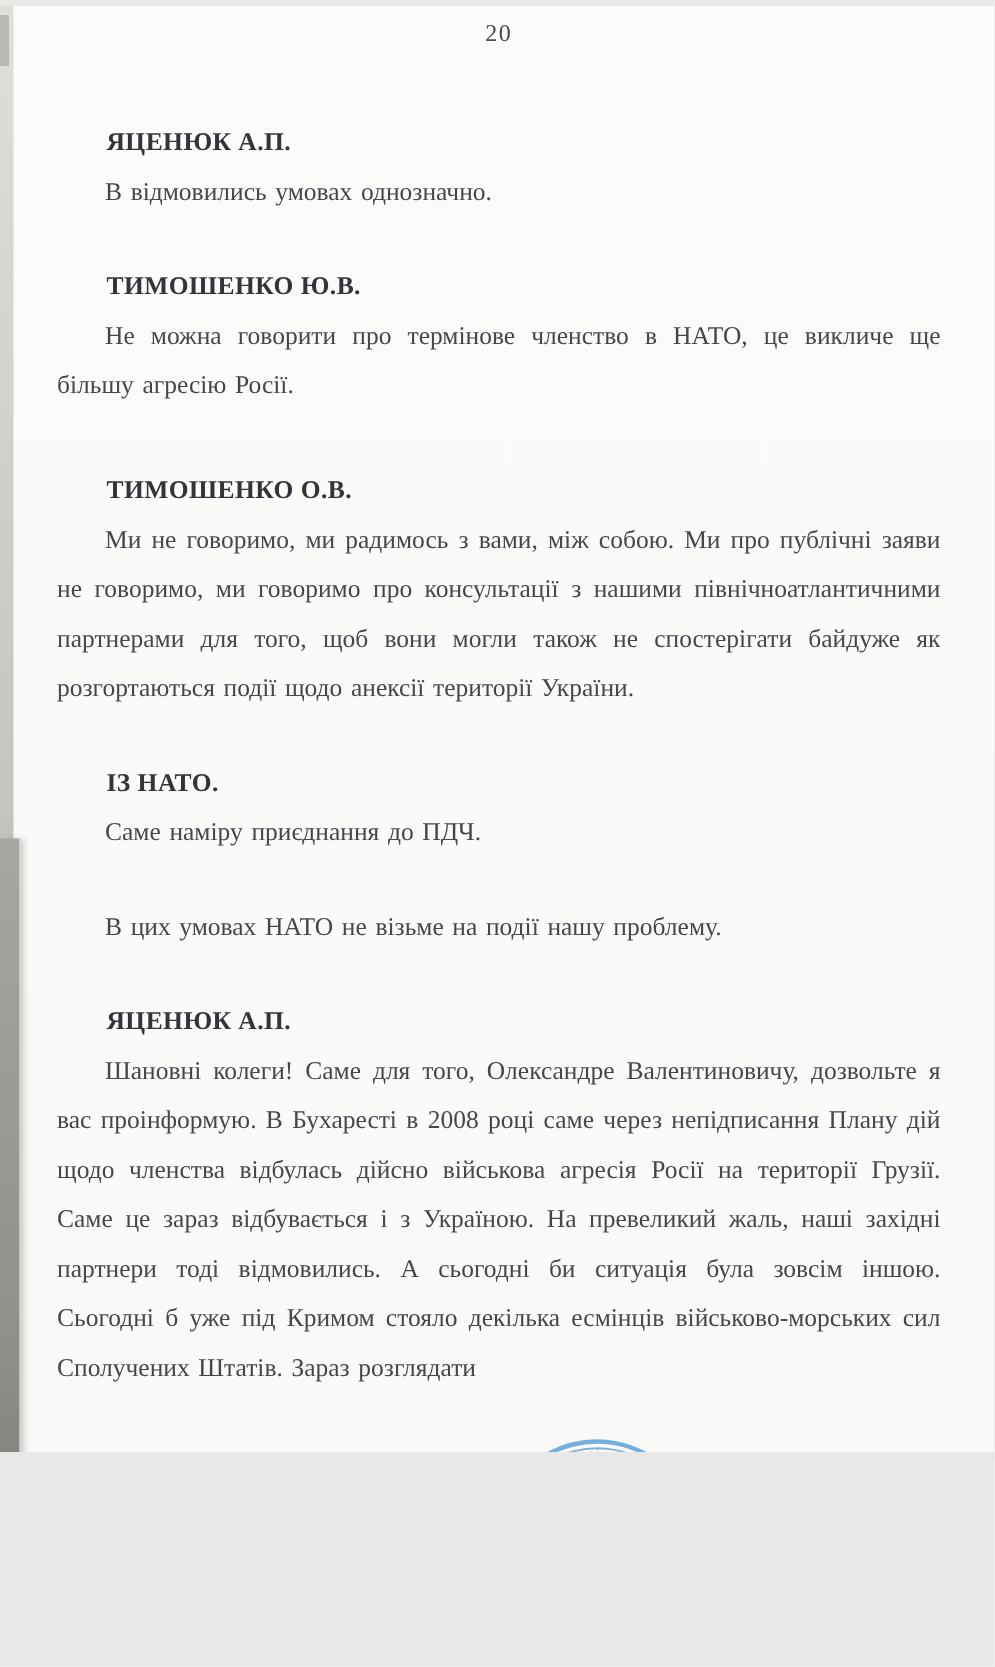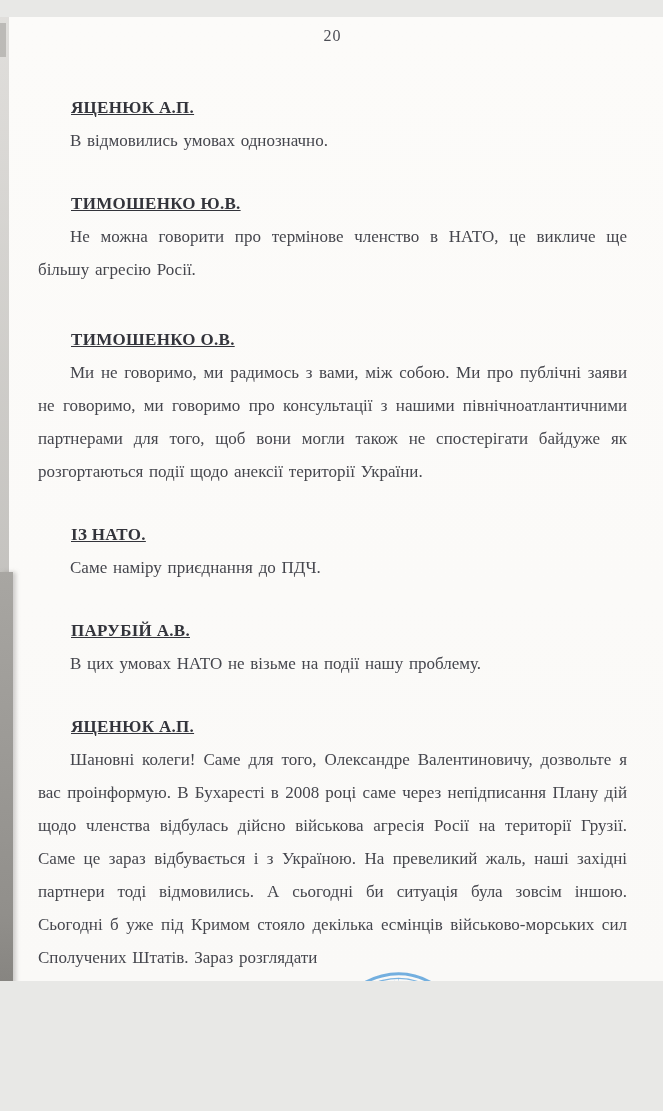--- a/index.html
+++ b/index.html
@@ -1,19 +1,19 @@
 <!DOCTYPE html>
 <html lang="uk"><head>
 <meta charset="utf-8">
 <style>
   html,body{margin:0;padding:0;background:#e8e8e6;}
   .page{
     position:relative;
     width:663px;height:964px;
-    margin:17px auto;
+    margin:4px auto;
     background:linear-gradient(180deg,#fcfbf9 0%,#fbfaf8 60%,#faf9f7 100%);
     overflow:hidden;
     font-family:"Liberation Serif","DejaVu Serif",serif;
     color:#45464d;
   }
   
   .edge-top{position:absolute;left:0;top:0;width:9px;height:560px;
     background:linear-gradient(180deg,#d7d5d2 0%,#c3c1bd 55%,#b2b0ac 100%);opacity:.75;}
   .edge-mid{position:absolute;left:0;top:555px;width:13px;height:488px;
     background:linear-gradient(180deg,#a8a6a2 0%,#918f8b 70%,#7b7975 100%);
@@ -24,21 +24,21 @@
     background:linear-gradient(90deg,#55534e 0%,#7e7c77 55%,rgba(160,158,153,0) 100%);}
   .edge-top-corner{position:absolute;left:0;top:6px;width:6px;height:34px;background:#9f9d99;opacity:.55;}
 
   .content{position:absolute;left:38px;right:36px;top:10px;}
   .pagenum{text-align:center;font-size:16px;color:#4c4d55;letter-spacing:1px;}
   .block{margin-top:30px;}
   .block.first{margin-top:46px;}
   .block.gap-lg{margin-top:37px;}
   .speaker{
     font-weight:bold;font-size:17px;line-height:33px;
-    margin:0 0 0 33px;color:#33343b;letter-spacing:.3px;text-decoration:underline;
+    margin:0 0 0 33px;color:#33343b;letter-spacing:.3px;
   }
   .speech{
     margin:0;font-size:17px;line-height:33px;
     text-align:justify;text-indent:32px;
     word-spacing:1.5px;
   }
 
   
   .stamp-layer{position:absolute;left:0;top:0;width:100%;height:100%;pointer-events:none;}
   .round-seal{
@@ -93,21 +93,20 @@
       <p class="speaker">ТИМОШЕНКО О.В.</p>
       <p class="speech">Ми не говоримо, ми радимось з вами, між собою. Ми про публічні заяви не говоримо, ми говоримо про консультації з нашими північноатлантичними партнерами для того, щоб вони могли також не спостерігати байдуже як розгортаються події щодо анексії території України.</p>
     </div>
 
     <div class="block">
       <p class="speaker">ІЗ НАТО.</p>
       <p class="speech">Саме наміру приєднання до ПДЧ.</p>
     </div>
 
     <div class="block">
-      <p class="speaker">ПАРУБІЙ А.В.</p>
       <p class="speech">В цих умовах НАТО не візьме на події нашу проблему.</p>
     </div>
 
     <div class="block">
       <p class="speaker">ЯЦЕНЮК А.П.</p>
       <p class="speech">Шановні колеги! Саме для того, Олександре Валентиновичу, дозвольте я вас проінформую. В Бухаресті в 2008 році саме через непідписання Плану дій щодо членства відбулась дійсно військова агресія Росії на території Грузії. Саме це зараз відбувається і з Україною. На превеликий жаль, наші західні партнери тоді відмовились. А сьогодні би ситуація була зовсім іншою. Сьогодні б уже під Кримом стояло декілька есмінців військово-морських сил Сполучених Штатів. Зараз розглядати</p>
     </div>
   </div>
 
   <div class="stamp-layer">

